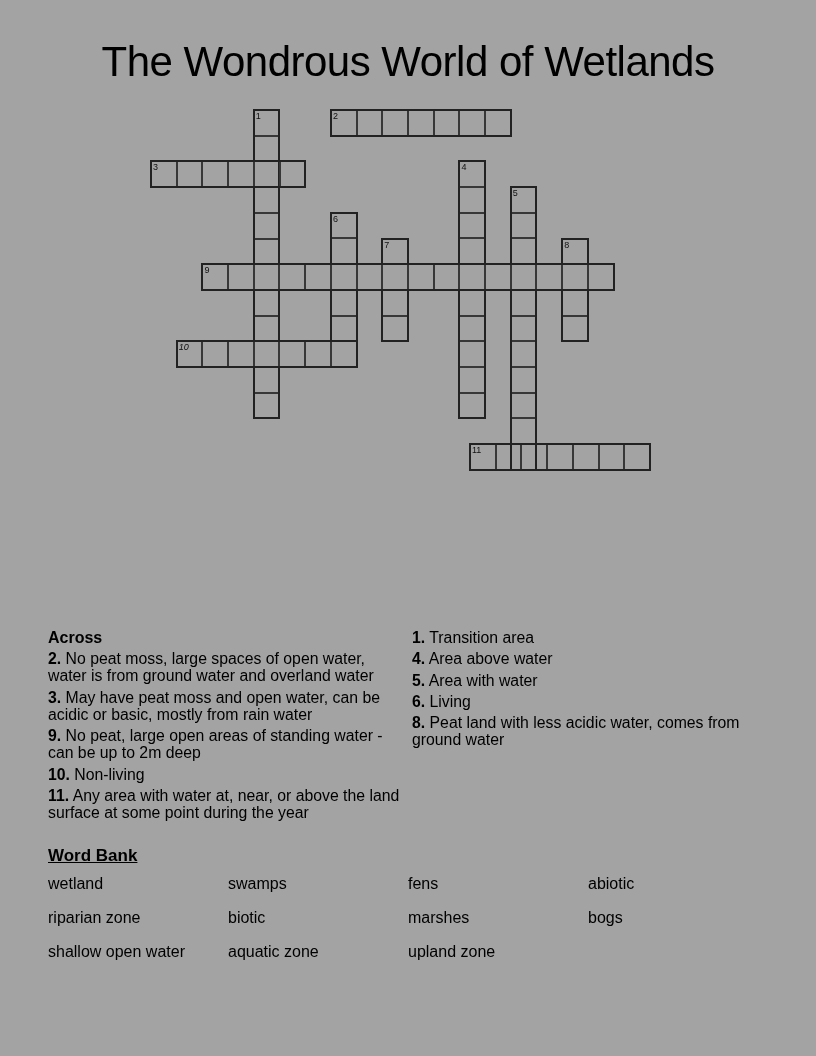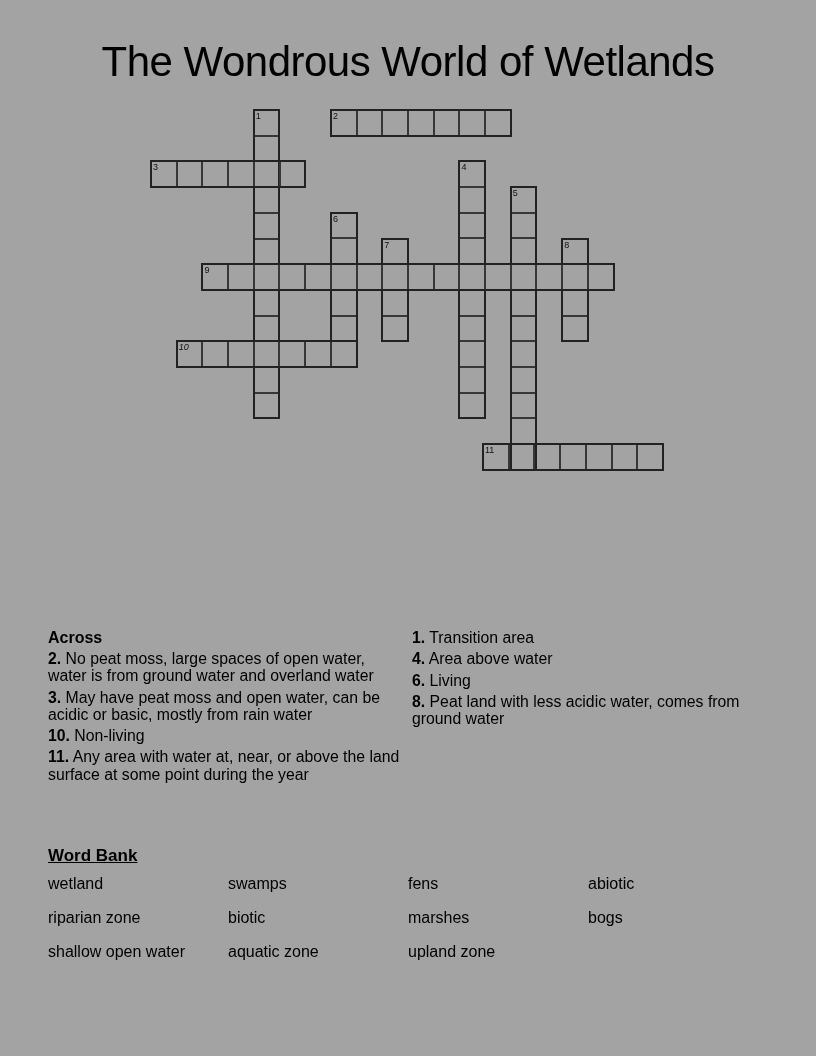--- a/index.html
+++ b/index.html
@@ -144,42 +144,44 @@
       </div>
       <div class="word" style="left: 24.7px; top: 230.3px; width: 181.9px; height: 27.7px; border: 2px solid rgb(34, 34, 34); font-style: italic;">
         <div class="divider across" style="background: rgb(55, 55, 55); left: 23.7px;"></div>
         <div class="divider across" style="background: rgb(55, 55, 55); left: 49.4px;"></div>
         <div class="divider across" style="background: rgb(55, 55, 55); left: 75.1px;"></div>
         <div class="divider across" style="background: rgb(55, 55, 55); left: 100.8px;"></div>
         <div class="divider across" style="background: rgb(55, 55, 55); left: 126.5px;"></div>
         <div class="divider across" style="background: rgb(55, 55, 55); left: 152.2px;"></div>
         <span class="cellnum" style="color: rgb(17, 17, 17);">10</span>
       </div>
-      <div class="word" style="left: 331px; top: 333.1px; width: 181.9px; height: 27.7px; border: 2px solid rgb(34, 34, 34); text-decoration: underline;">
+      <div class="word" style="left: 318px; top: 333.1px; width: 181.9px; height: 27.7px; border: 2px solid rgb(34, 34, 34); text-decoration: underline;">
         <div class="divider across" style="background: rgb(55, 55, 55); left: 23.7px;"></div>
         <div class="divider across" style="background: rgb(55, 55, 55); left: 49.4px;"></div>
         <div class="divider across" style="background: rgb(55, 55, 55); left: 75.1px;"></div>
         <div class="divider across" style="background: rgb(55, 55, 55); left: 100.8px;"></div>
         <div class="divider across" style="background: rgb(55, 55, 55); left: 126.5px;"></div>
         <div class="divider across" style="background: rgb(55, 55, 55); left: 152.2px;"></div>
         <span class="cellnum" style="color: rgb(17, 17, 17);">11</span>
       </div>
     </div>
 
   <div class="clues-col clues-across">
     <div class="clue-heading">Across</div>
     <div class="clue"><b>2.</b> <span>No peat moss, large spaces of open water, water is from ground water and overland water</span></div>
     <div class="clue"><b>3.</b> <span>May have peat moss and open water, can be acidic or basic, mostly from rain water</span></div>
+    <div class="clue"><b>9.</b> <span>No peat, large open areas of standing water - can be up to 2m deep</span></div>
     <div class="clue"><b>10.</b> <span>Non-living</span></div>
     <div class="clue"><b>11.</b> <span>Any area with water at, near, or above the land surface at some point during the year</span></div>
   </div>
 
   <div class="clues-col clues-down">
     <div class="clue"><b>1.</b> <span>Transition area</span></div>
     <div class="clue"><b>4.</b> <span>Area above water</span></div>
+    <div class="clue"><b>5.</b> <span>Area with water</span></div>
     <div class="clue"><b>6.</b> <span>Living</span></div>
     <div class="clue"><b>8.</b> <span>Peat land with less acidic water, comes from ground water</span></div>
   </div>
 
   <div class="wordbank">
     <div class="wb-heading">Word Bank</div>
     <div class="wb-grid">
       <span class="wb-item">wetland</span>
       <span class="wb-item">swamps</span>
       <span class="wb-item">fens</span>

